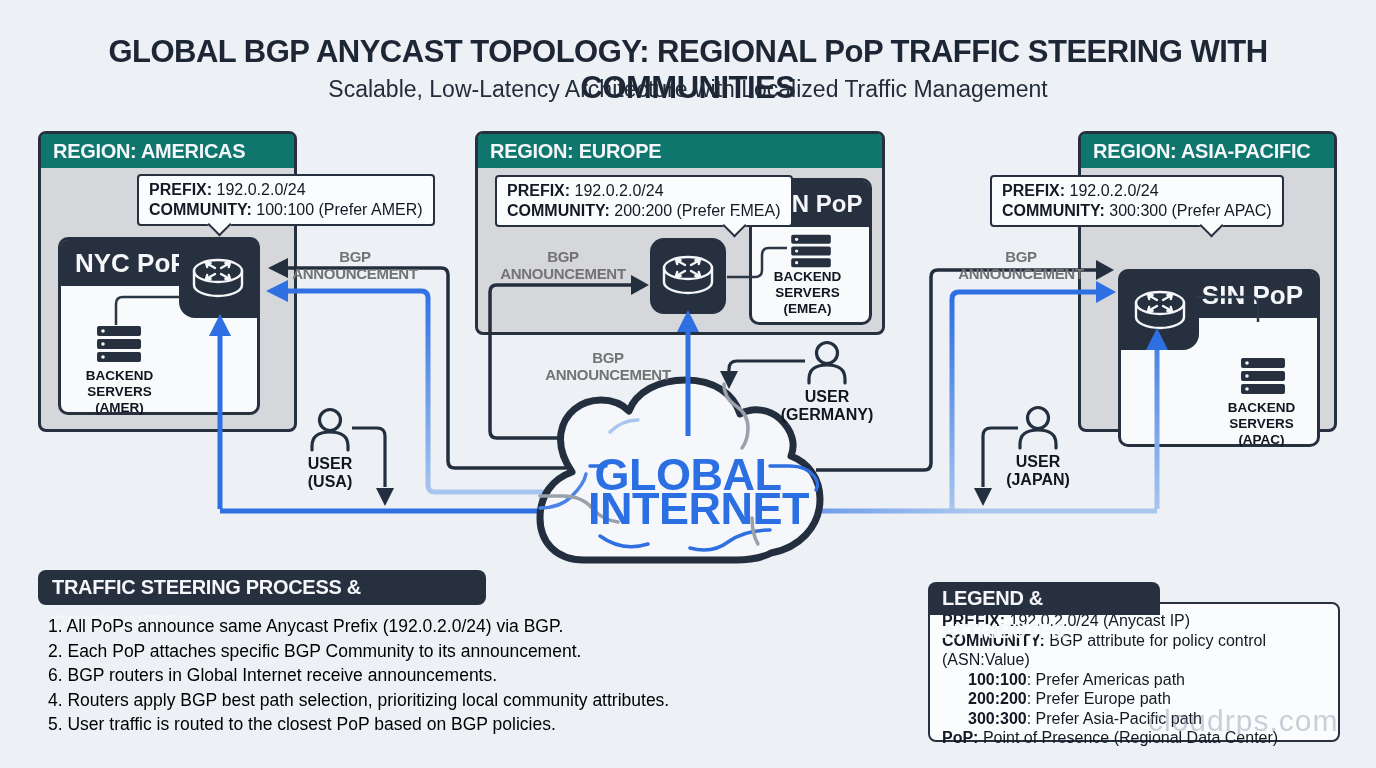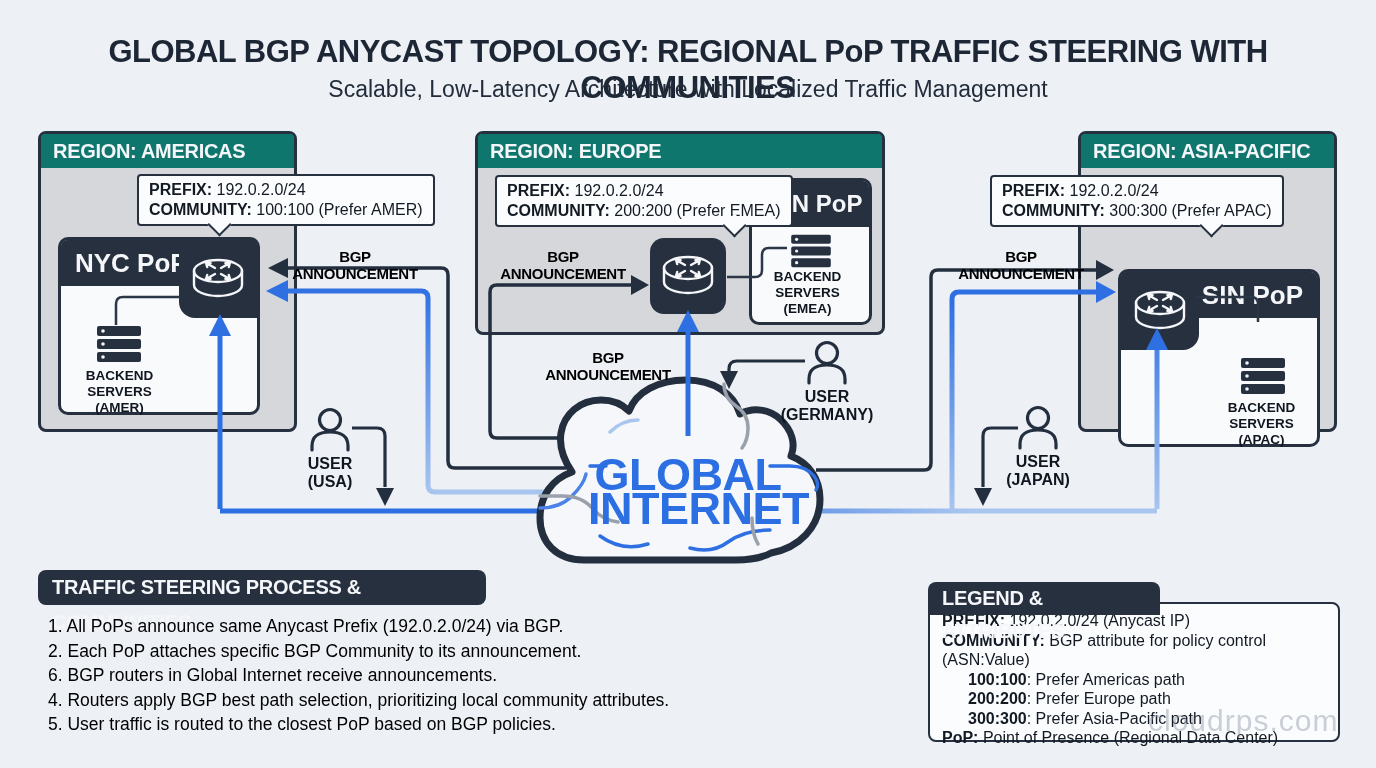--- a/index.html
+++ b/index.html
@@ -25,21 +25,21 @@
         border-right:2.5px solid #26303f;border-bottom:2.5px solid #26303f;transform:rotate(45deg);}
   
   .pop-card{position:absolute;background:#f8fafc;border:3px solid #26303f;border-radius:10px;z-index:1;}
   .pop-header{position:absolute;top:0;left:0;right:0;height:46px;background:#26303f;
               border-radius:6px 6px 0 0;color:#f4f6f9;font-weight:800;}
   .router-tab{position:absolute;top:0;width:78px;height:78px;background:#26303f;z-index:1;}
   .backend-label{position:absolute;text-align:center;font-size:13.5px;font-weight:800;
                  line-height:16px;color:#10161f;}
   .server-icon{position:absolute;}
   
-  .bgp-label{font-size:15px;font-weight:800;letter-spacing:-0.3px;color:#000000;
+  .bgp-label{font-size:15px;font-weight:800;letter-spacing:-0.3px;color:#737373;
              text-align:center;z-index:3;}
   .user-label{font-size:16px;font-weight:800;line-height:18px;color:#10161f;
               text-align:center;z-index:3;}
   #cloud-label{top:458px;left:588px;width:200px;text-align:center;font-size:45px;font-weight:800;
                letter-spacing:-0.5px;line-height:34px;color:#2b6fe3;z-index:3;}
   
   .panel-header{background:#26303f;border-radius:8px;color:#f4f6f9;font-size:20px;
                 font-weight:800;letter-spacing:-0.3px;z-index:2;}
   #process-items{top:614px;left:48px;width:680px;font-size:17.5px;font-weight:500;
                  line-height:24.5px;color:#000000;z-index:2;}

